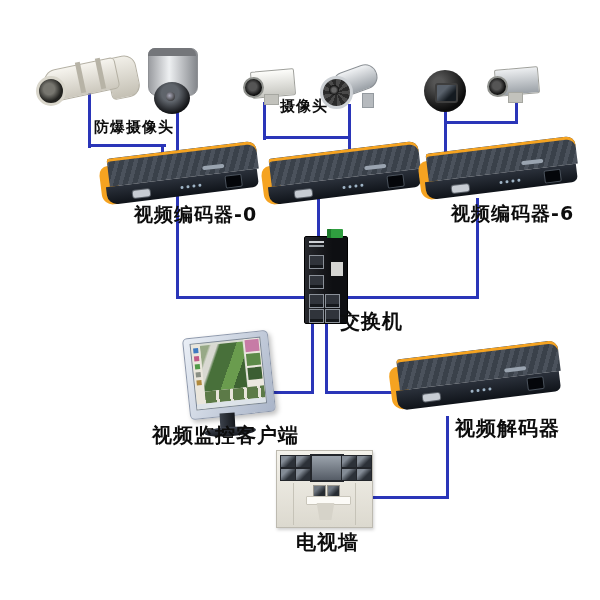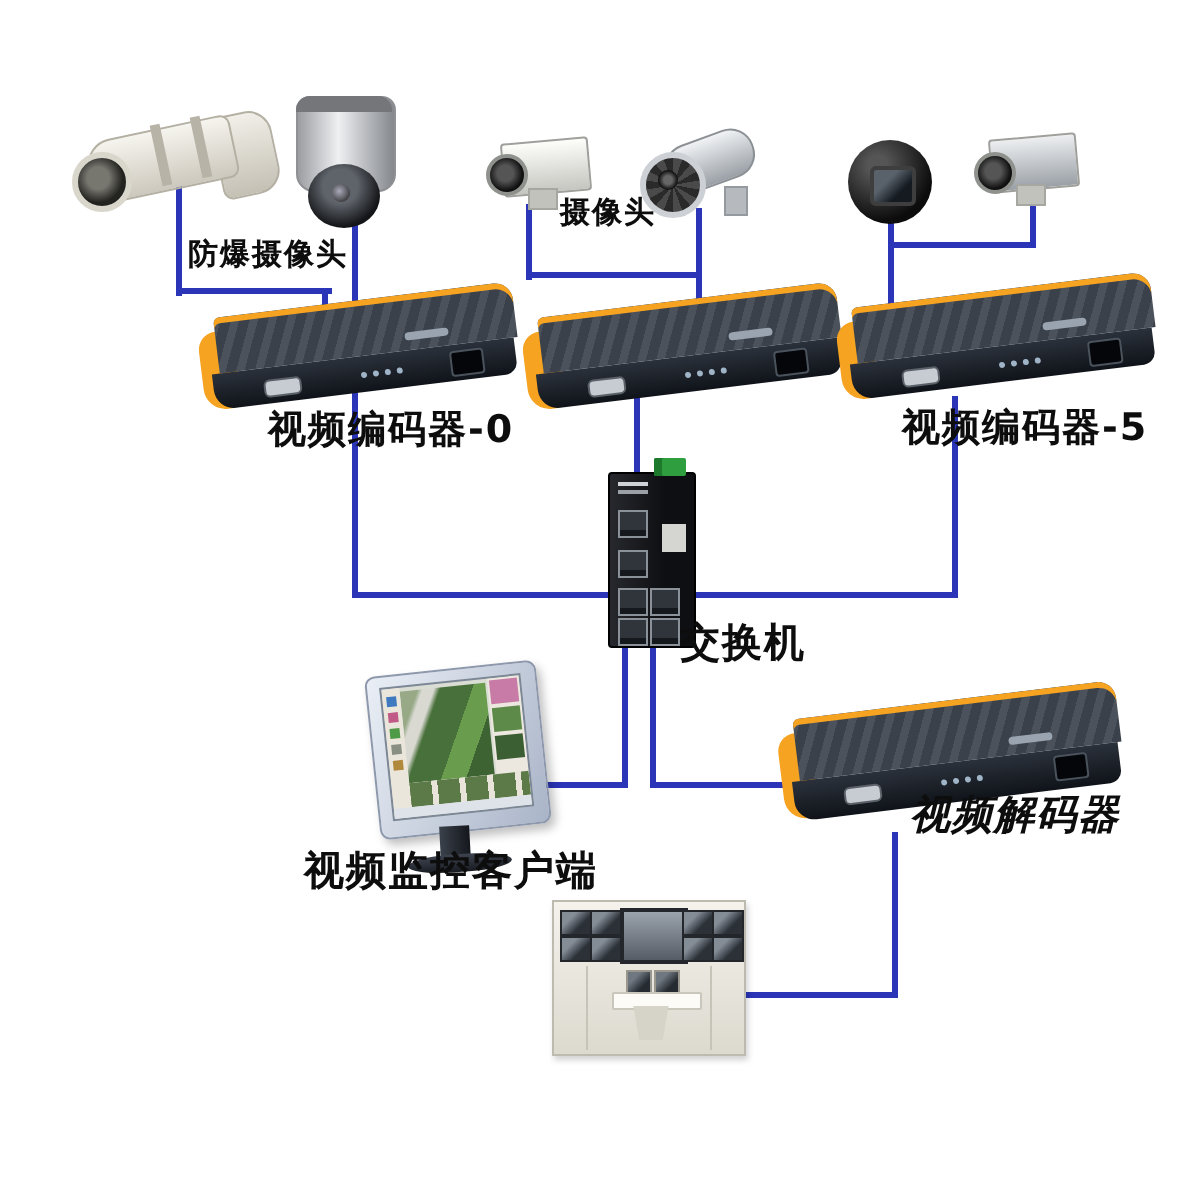--- a/index.html
+++ b/index.html
@@ -293,18 +293,19 @@
     <div class="tw-mini" style="left:50px;top:34px;"></div>
     <div class="tw-shelf"></div>
     <div class="tw-under"></div>
     <div class="tw-seam" style="left:16px;"></div>
     <div class="tw-seam" style="left:78px;"></div>
   </div>
 
   <div class="lbl lbl-sm" style="left:94px;top:118px;">防爆摄像头</div>
   <div class="lbl lbl-sm" style="left:280px;top:97px;">摄像头</div>
   <div class="lbl lbl-md" style="left:134px;top:202px;">视频编码器-0</div>
-  <div class="lbl lbl-md" style="left:451px;top:201px;">视频编码器-5</div>
+  <div class="lbl lbl-md" style="left:451px;top:201px;">视频编码器-6</div>
   <div class="lbl lbl-lg" style="left:340px;top:308px;">交换机</div>
   <div class="lbl lbl-lg" style="left:152px;top:422px;">视频监控客户端</div>
-  <div class="lbl lbl-lg" style="left:455px;top:394px;font-style:italic;">视频解码器</div>
+  <div class="lbl lbl-lg" style="left:455px;top:415px;">视频解码器</div>
+  <div class="lbl lbl-lg" style="left:296px;top:529px;">电视墙</div>
 
 </div>
 
 </body></html>

